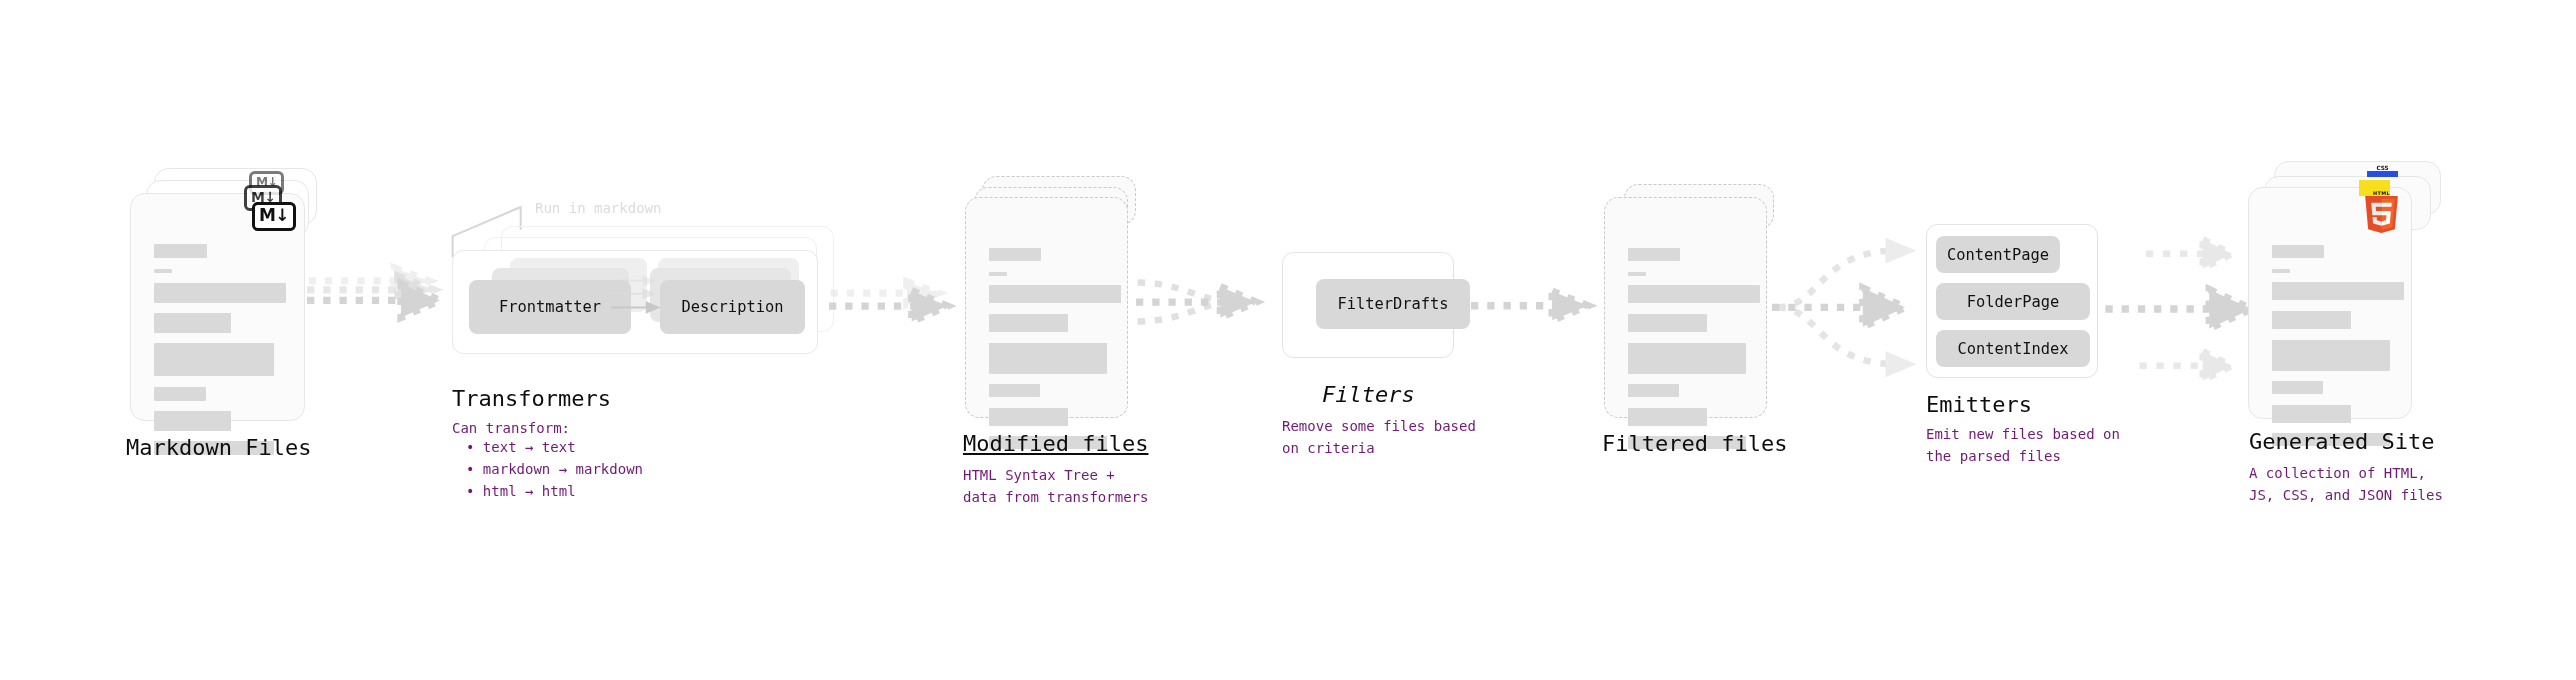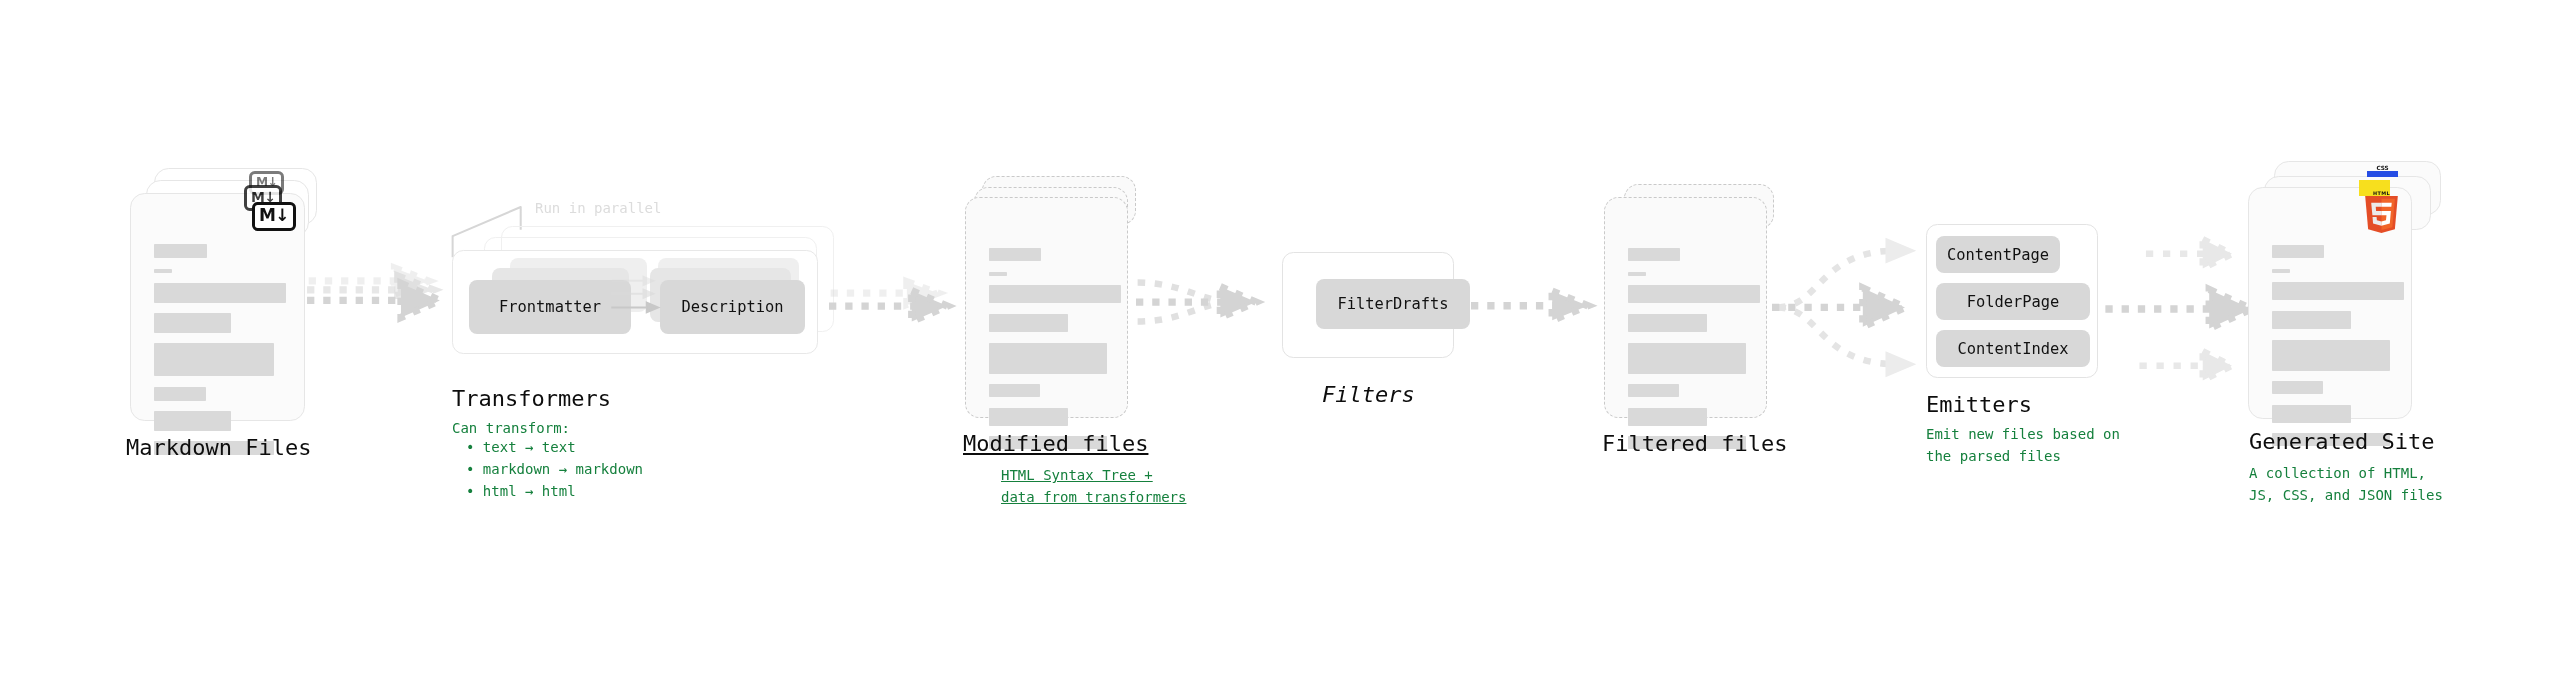--- a/index.html
+++ b/index.html
@@ -75,21 +75,21 @@
     position: absolute;
     font-size: 22px;
     color: #0d0d0d;
     white-space: nowrap;
     letter-spacing: 0px;
   }
   .sub {
     position: absolute;
     font-size: 14px;
     line-height: 1.55;
-    color: #15803d;
+    color: #701a75;
     white-space: pre;
   }
   .note {
     position: absolute;
     font-size: 14px;
     color: #dcdcdc;
     white-space: nowrap;
   }
 
   
@@ -135,21 +135,21 @@
       <g opacity="1">
           <line x1="0" y1="40" x2="126" y2="40"></line>
           <polygon points="116,19 164,40 116,61"></polygon>
         </g>
     </g>
   </svg>
 
   <svg class="arrowsvg" style="left:451px; top:202px;" width="154" height="57" viewBox="0 0 190 70">
     <path d="M 2 68 L 2 42 L 86 6 L 86 34" fill="none" stroke="#d6d6d6" stroke-width="2.5" stroke-linejoin="round"></path>
   </svg>
-  <div class="note" style="left:535px; top:200px;">Run in parallel</div>
+  <div class="note" style="left:535px; top:200px;">Run in markdown</div>
 
   <div>
     <div class="gbox faint" style="left:501px; top:226px; width:333px; height:106px;"></div>
     <div class="gbox faint" style="left:484px; top:237px; width:333px; height:106px;"></div>
     <div class="gbox" style="left:452px; top:250px; width:366px; height:104px; border-color:#e8e8e8;"></div>
 
     <div class="pill l3" style="left:510px; top:258px; width:137px; height:54px;"></div>
     <div class="pill l2" style="left:492px; top:268px; width:137px; height:54px;"></div>
     <div class="pill" style="left:469px; top:280px; width:162px; height:54px;">Frontmatter</div>
 
@@ -203,37 +203,39 @@
         <div class="bar" style="width:132px;height:18px;"></div>
         <div class="bar" style="width:79px;height:18px;"></div>
         <div class="bar" style="width:118px;height:31px;"></div>
         <div class="bar" style="width:51px;height:13px;"></div>
         <div class="bar" style="width:79px;height:18px;"></div>
         <div class="bar" style="width:118px;height:13px;"></div>
       </div>
     </div>
   </div>
   <div class="title" style="left:963px; top:431px;text-decoration:underline;">Modified files</div>
-  <div class="sub" style="left:1001px; top:465px;text-decoration:underline;">HTML Syntax Tree +
+  <div class="sub" style="left:963px; top:465px;">HTML Syntax Tree +
 data from transformers</div>
 
   <svg class="arrowsvg" style="left:1136px; top:268px;" width="146" height="73" viewBox="0 0 180 90">
     <g stroke="#e0e0e0" stroke-width="8" stroke-dasharray="9 12" fill="none" stroke-linecap="butt">
       <path d="M 2 18 C 56 18, 78 40, 116 42"></path>
       <path d="M 2 66 C 56 66, 78 44, 116 42"></path>
     </g>
     <g stroke="#d4d4d4" stroke-width="9" stroke-dasharray="9 11" fill="#d4d4d4">
       <line x1="0" y1="42" x2="112" y2="42"></line>
       <polygon points="104,23 148,42 104,61"></polygon>
     </g>
   </svg>
 
   <div class="gbox" style="left:1282px; top:252px; width:172px; height:106px;"></div>
   <div class="pill" style="left:1316px; top:279px; width:154px; height:50px;">FilterDrafts</div>
   <div class="title" style="left:1322px; top:382px;font-style:italic;">Filters</div>
+  <div class="sub" style="left:1282px; top:416px;">Remove some files based
+on criteria</div>
 
   <svg class="arrowsvg" style="left:1471px; top:291px;" width="138" height="49" viewBox="0 0 170 60">
     <g stroke="#d4d4d4" stroke-width="9" stroke-dasharray="9 11" fill="#d4d4d4">
       <line x1="0" y1="18" x2="108" y2="18"></line>
       <polygon points="100,0 144,18 100,36"></polygon>
     </g>
   </svg>
 
   <div class="card-stack">
     <div class="card dashed" style="left:1624px; top:184px; width:150px; height:45px;"></div>

